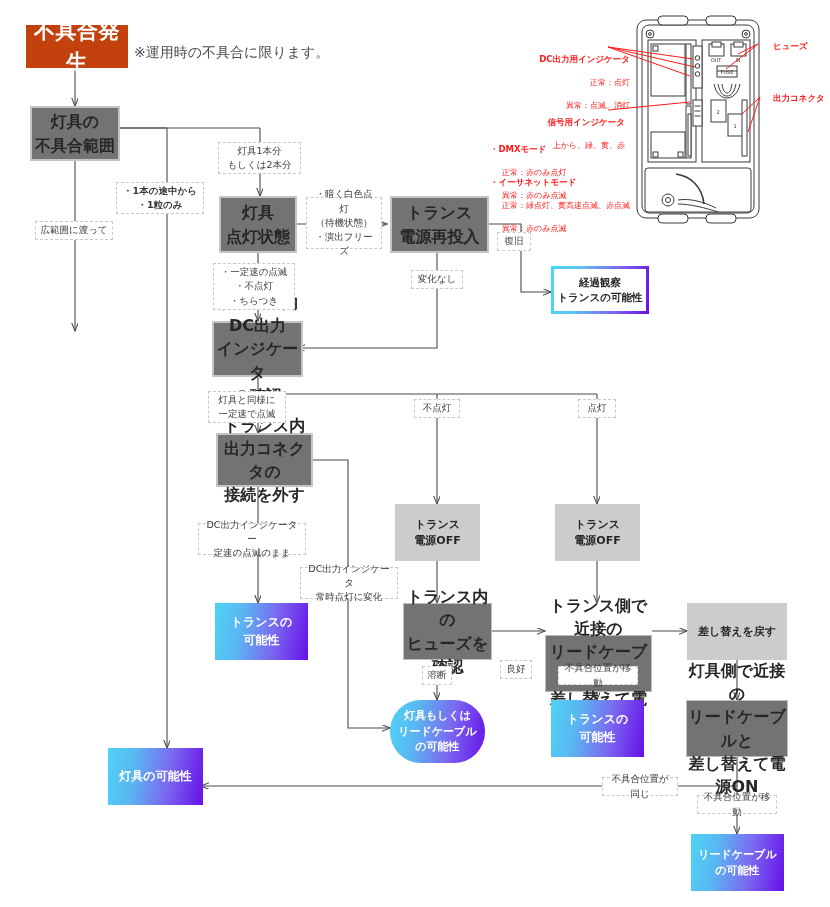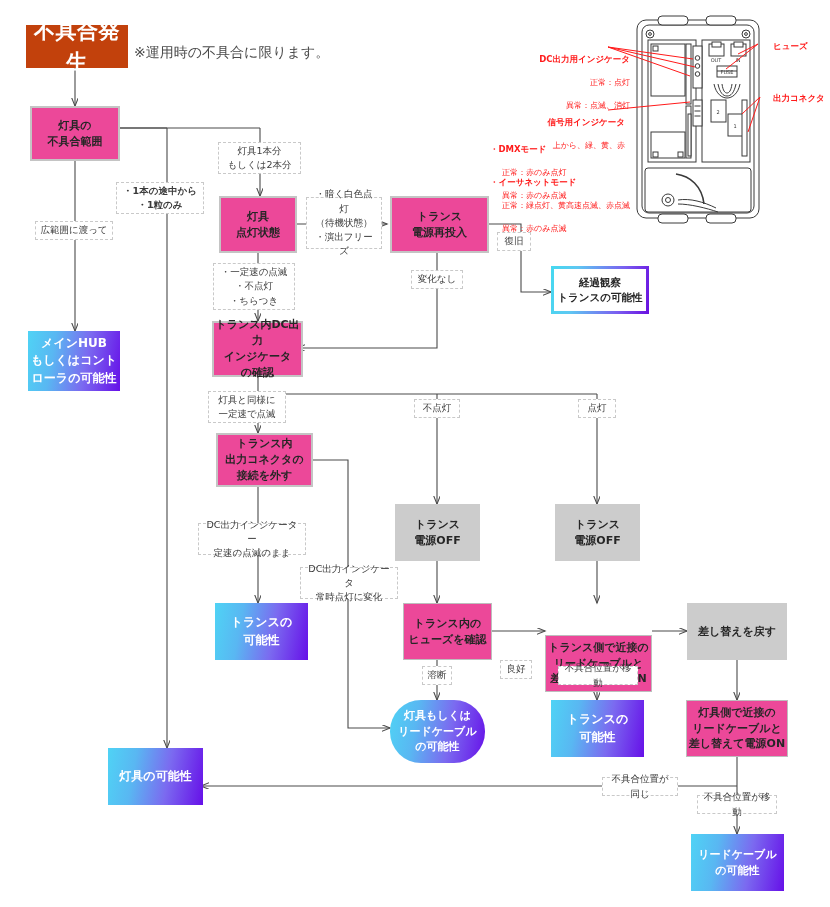--- a/index.html
+++ b/index.html
@@ -36,24 +36,24 @@
   }
   .note-text{
     position:absolute;
     font-size:14px;
     color:#4a4a4a;
     white-space:nowrap;
   }
 
   
   .proc{
-    background:#ec4899;
+    background:#737373;
     border:2px solid #c4c4c4;
     color:#262626;
-    font-size:11px;
+    font-size:16px;
     font-weight:700;
   }
   .proc.thin{
     border:1.5px solid #bdbdbd;
     font-weight:700;
   }
 
   
   .grey{
     background:#cccccc;
@@ -339,23 +339,20 @@
   <div class="node proc thin" style="left:545px;top:603px;width:107px;height:57px;margin-top:32px;">トランス側で近接の
 リードケーブルと
 差し替えて電源ON</div>
 
   <div class="node grey" style="left:687px;top:603px;width:100px;height:57px;">差し替えを戻す</div>
 
   <div class="node proc thin" style="left:686px;top:700px;width:102px;height:57px;">灯具側で近接の
 リードケーブルと
 差し替えて電源ON</div>
 
-  <div class="node result" style="left:28px;top:331px;width:92px;height:60px;">メインHUB
-もしくはコント
-ローラの可能性</div>
 
   <div class="node result" style="left:215px;top:603px;width:93px;height:57px;">トランスの
 可能性</div>
 
   <div class="node result small" style="left:390px;top:700px;width:95px;height:63px;border-radius:31px;">灯具もしくは
 リードケーブル
 の可能性</div>
 
   <div class="node result" style="left:551px;top:700px;width:93px;height:57px;">トランスの
 可能性</div>

